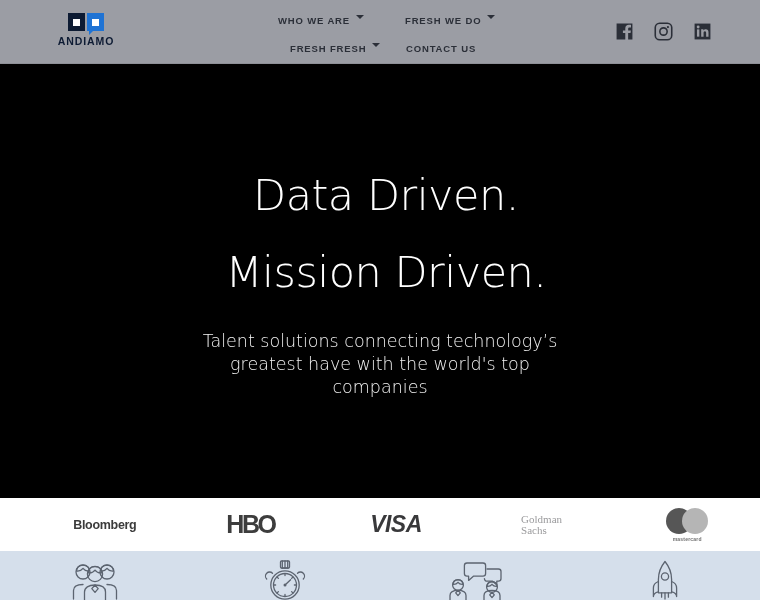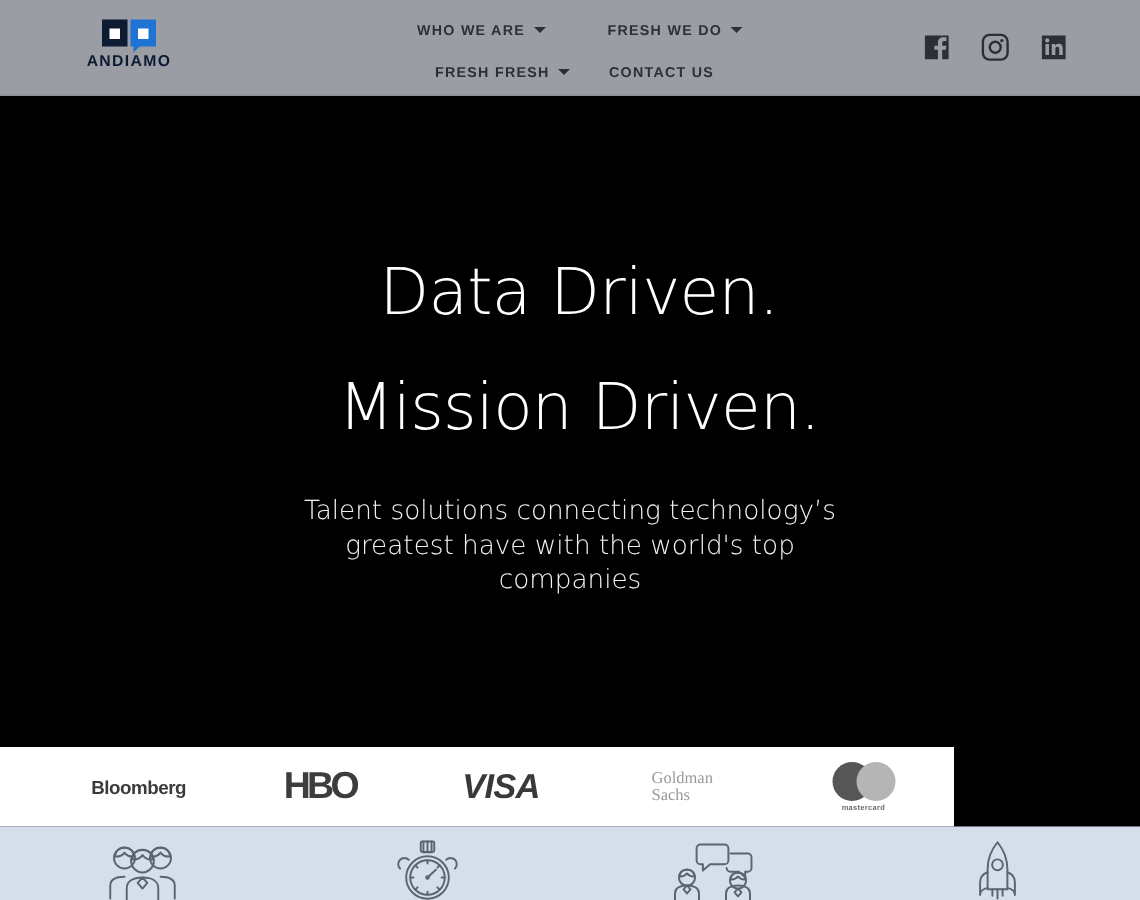--- a/index.html
+++ b/index.html
@@ -96,21 +96,20 @@
   .nav-row {
     width: 300px;
     display: flex;
     height: 28px;
     align-items: center;
   }
   .nav-cell { width: 128px; display: flex; align-items: center; }
   .nav-cell.col2 { width: 150px; }
   .nav-item {
     display: inline-flex;
-    align-items: center;
     gap: 6px;
     font-size: 9.5px;
     font-weight: bold;
     letter-spacing: 0.85px;
     color: #2b2f38;
     cursor: pointer;
     white-space: nowrap;
   }
   .caret {
     width: 0; height: 0;
@@ -196,21 +195,21 @@
     font-size: 17.5px;
     line-height: 23px;
     color: #f2f2f2;
     text-align: center;
     max-width: 400px;
   }
 
   
   .logo-band {
     position: relative;
-    width: 636px;
+    width: 760px;
     height: 53px;
     background: #ffffff;
     display: flex;
     padding-left: 32px;
   }
   .brand {
     flex: 1;
     display: flex;
     align-items: center;
     justify-content: center;

